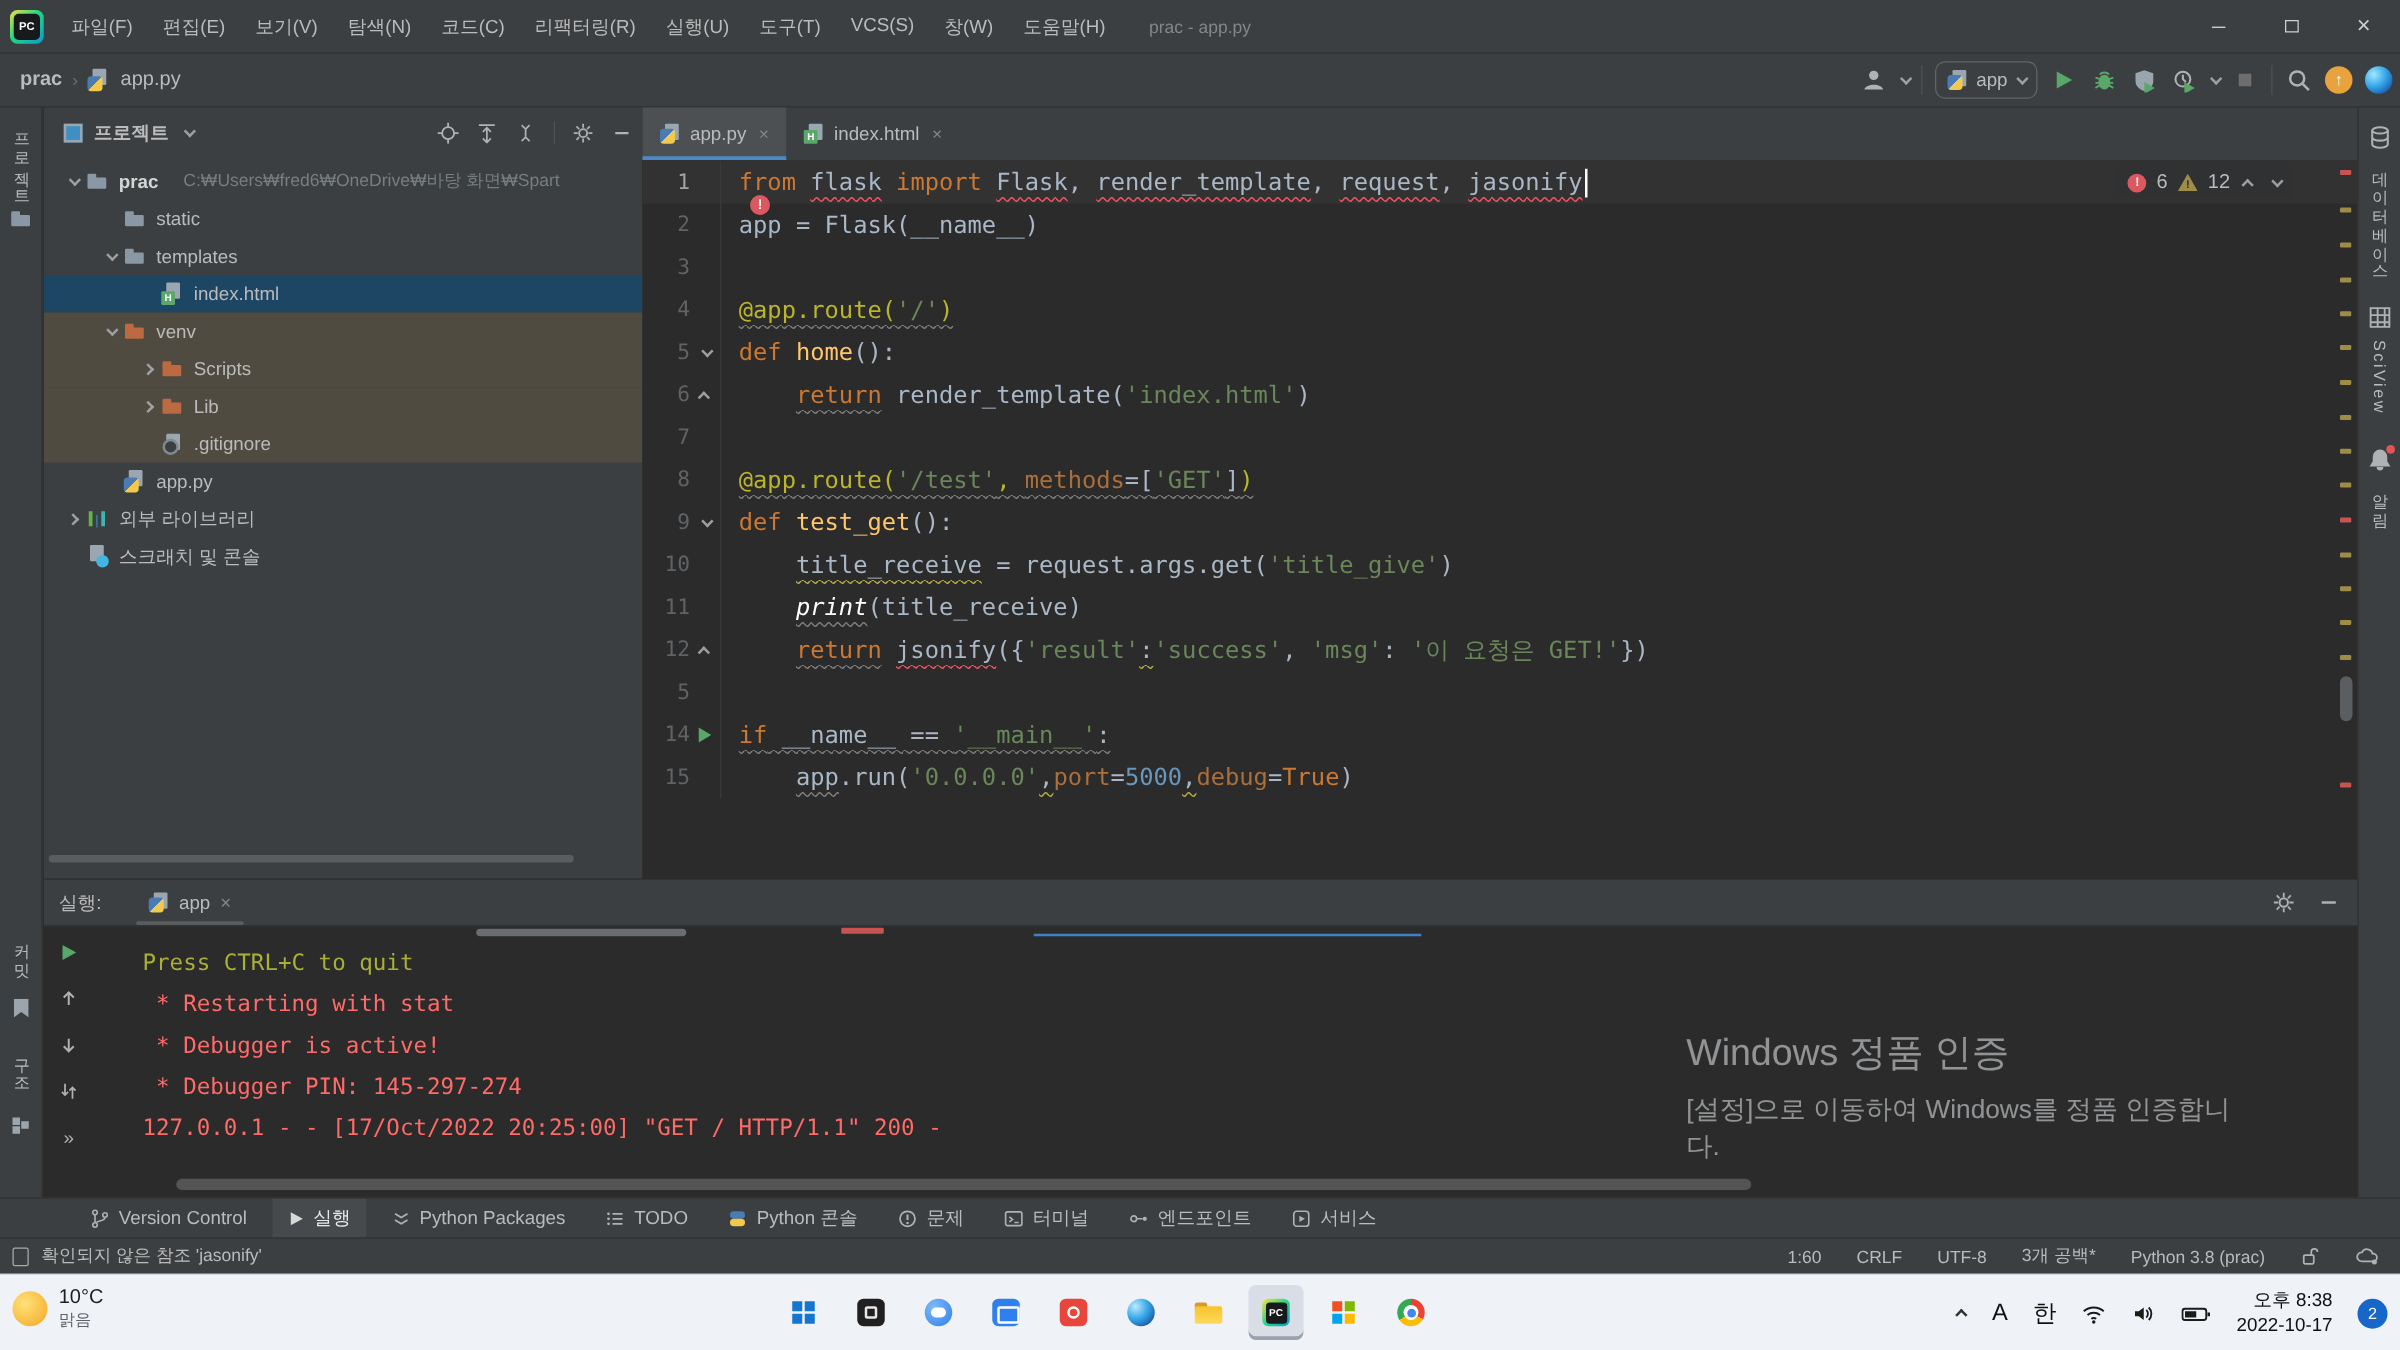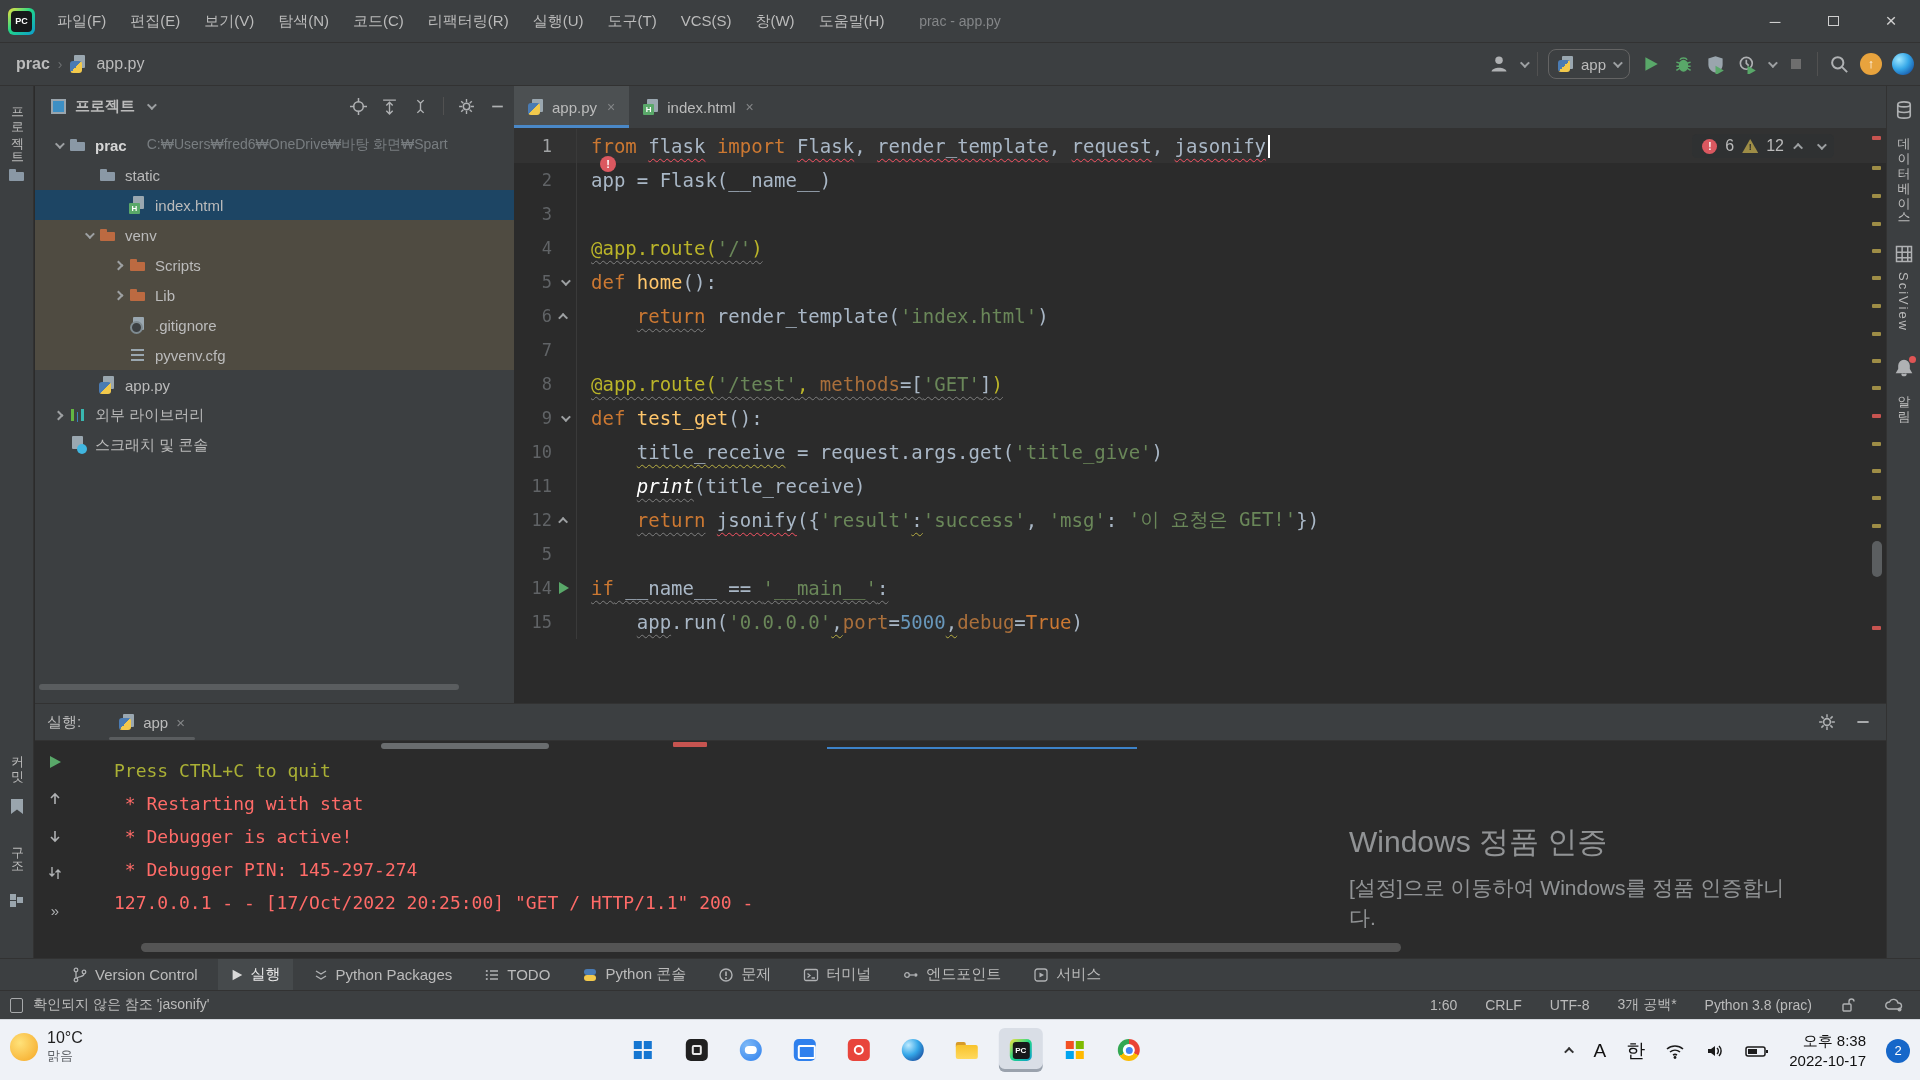--- a/index.html
+++ b/index.html
@@ -358,20 +358,27 @@
           </span>
           <span class="ic ic-folder"></span>
           <span class="lbl b">prac</span>
           <span class="path">C:₩Users₩fred6₩OneDrive₩바탕 화면₩Spart</span>
         </div>
         <div class="trow" style="padding-left: 42px;">
           <span class="chevbox"></span>
           <span class="ic ic-folder"></span>
           <span class="lbl">static</span>
         </div>
+        <div class="trow" style="padding-left: 42px;">
+          <span class="chevbox">
+            <span class="chev d"></span>
+          </span>
+          <span class="ic ic-folder"></span>
+          <span class="lbl">templates</span>
+        </div>
         <div class="trow sel" style="padding-left: 72px;">
           <span class="chevbox"></span>
           <span class="ic ic-html"></span>
           <span class="lbl">index.html</span>
         </div>
         <div class="trow lib" style="padding-left: 42px;">
           <span class="chevbox">
             <span class="chev d"></span>
           </span>
           <span class="ic ic-folderx"></span>
@@ -388,25 +395,20 @@
           <span class="chevbox">
             <span class="chev r"></span>
           </span>
           <span class="ic ic-folderx"></span>
           <span class="lbl">Lib</span>
         </div>
         <div class="trow lib" style="padding-left: 72px; text-align: center;">
           <span class="chevbox"></span>
           <span class="ic ic-ignore"></span>
           <span class="lbl">.gitignore</span>
-        </div>
-        <div class="trow lib" style="padding-left: 72px;">
-          <span class="chevbox"></span>
-          <span class="ic ic-cfg"></span>
-          <span class="lbl">pyvenv.cfg</span>
         </div>
         <div class="trow" style="padding-left: 42px;">
           <span class="chevbox"></span>
           <span class="ic ic-py"></span>
           <span class="lbl">app.py</span>
         </div>
         <div class="trow" style="padding-left: 12px;">
           <span class="chevbox">
             <span class="chev r"></span>
           </span>

